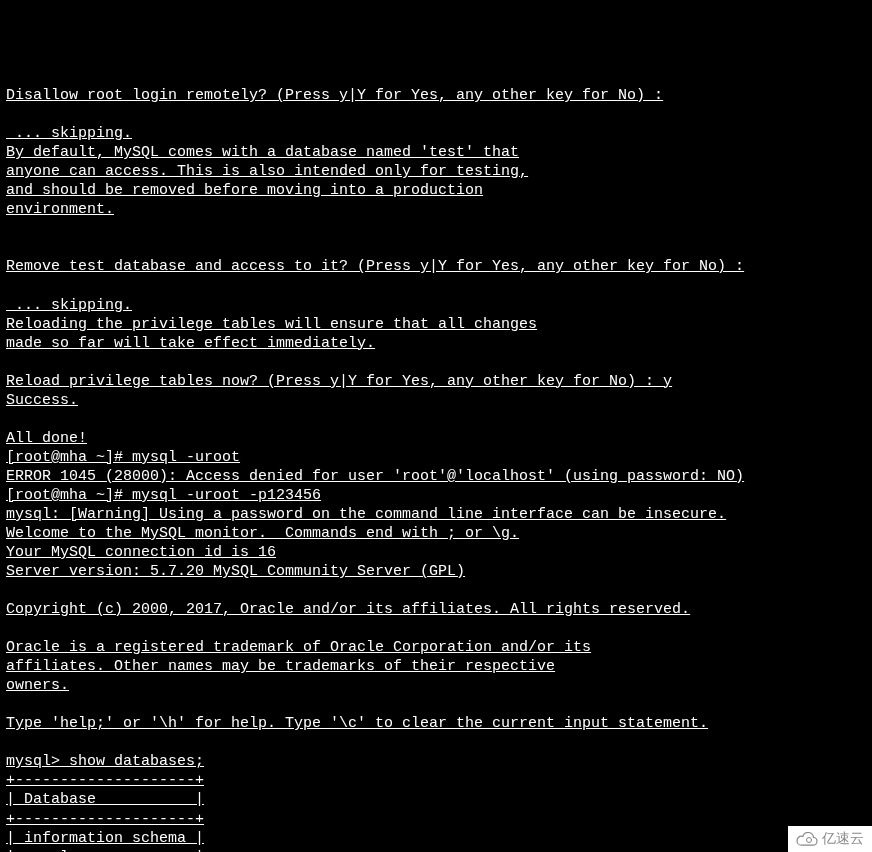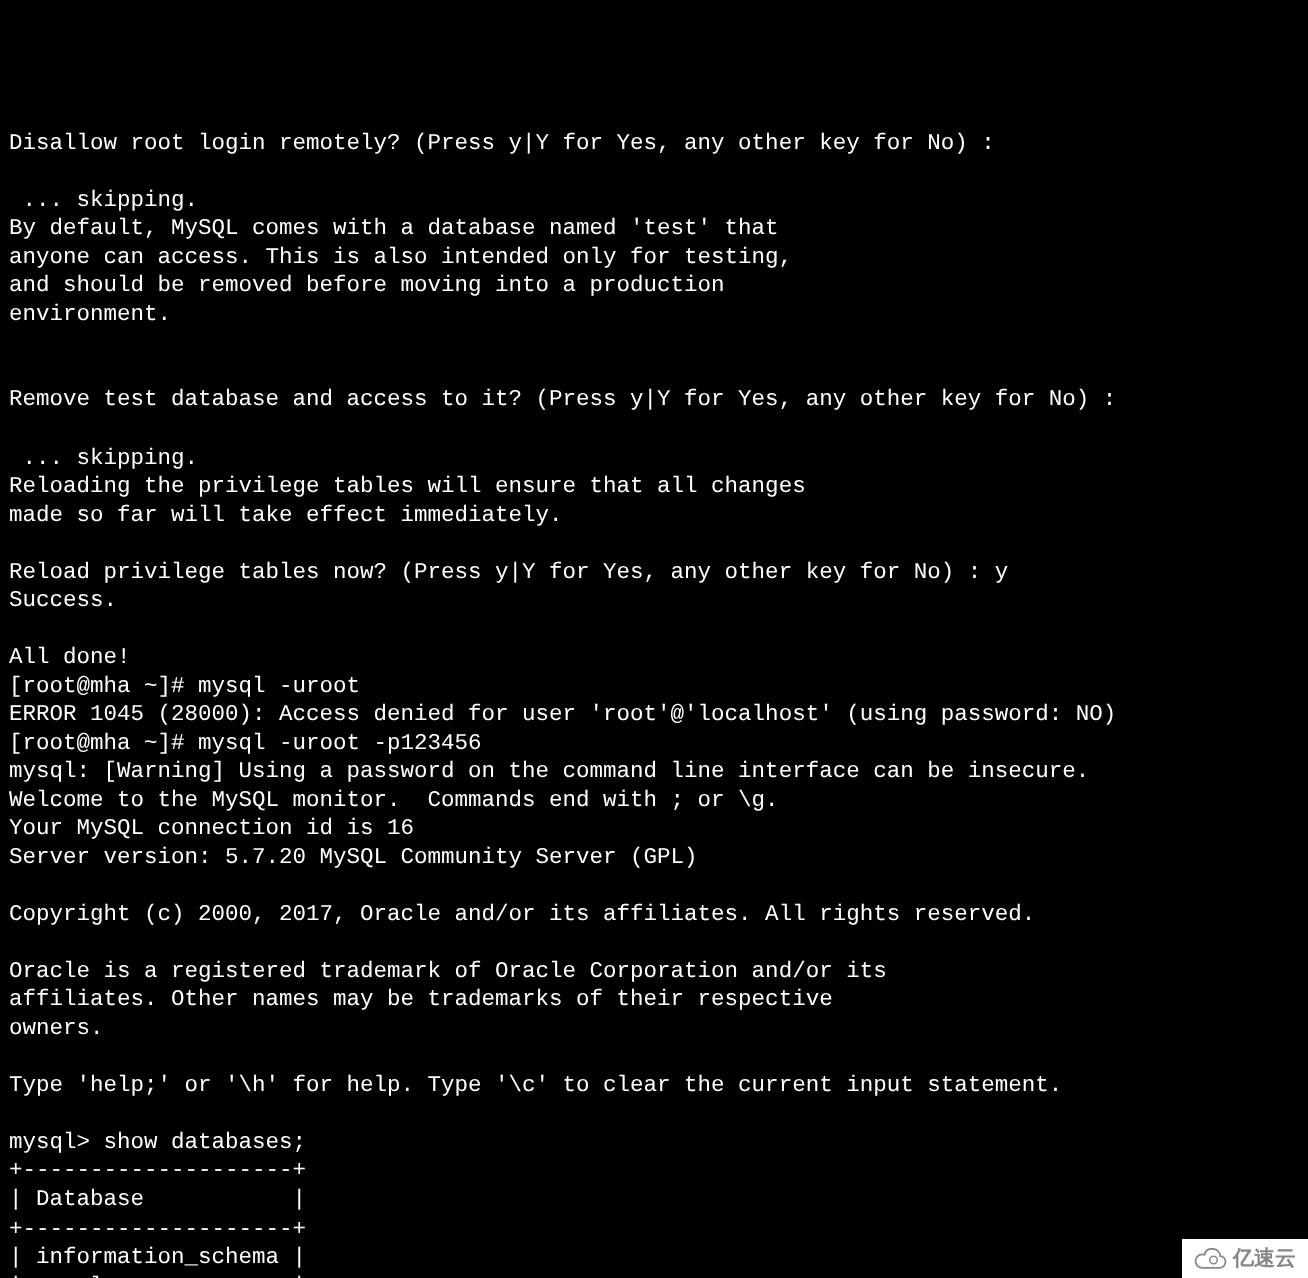--- a/index.html
+++ b/index.html
@@ -16,34 +16,34 @@
       padding: 10px 6px;
       width: 872px;
       height: 852px;
       overflow: hidden;
       position: relative;
       white-space: pre;
     }
     .terminal-line {
       display: block;
       min-height: 19px;
+      text-decoration: underline;
     }
     .watermark {
       position: absolute;
       bottom: 0;
       right: 0;
       background-color: #ffffff;
       color: #888888;
       padding: 4px 8px;
       display: flex;
       align-items: center;
       gap: 4px;
       font-family: sans-serif;
       font-size: 14px;
-      font-weight: bold;
     }
     .watermark-icon {
       display: inline-flex;
       align-items: center;
     }
   </style>
 </head>
 <body>
 
 

